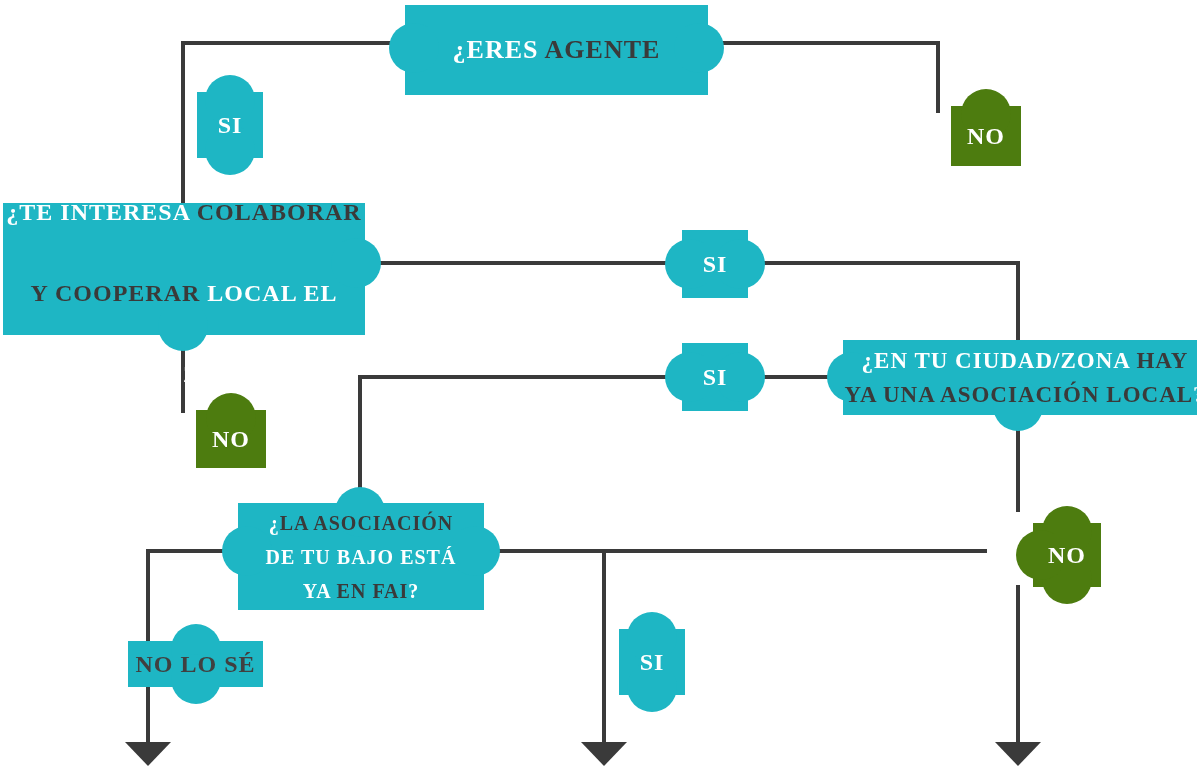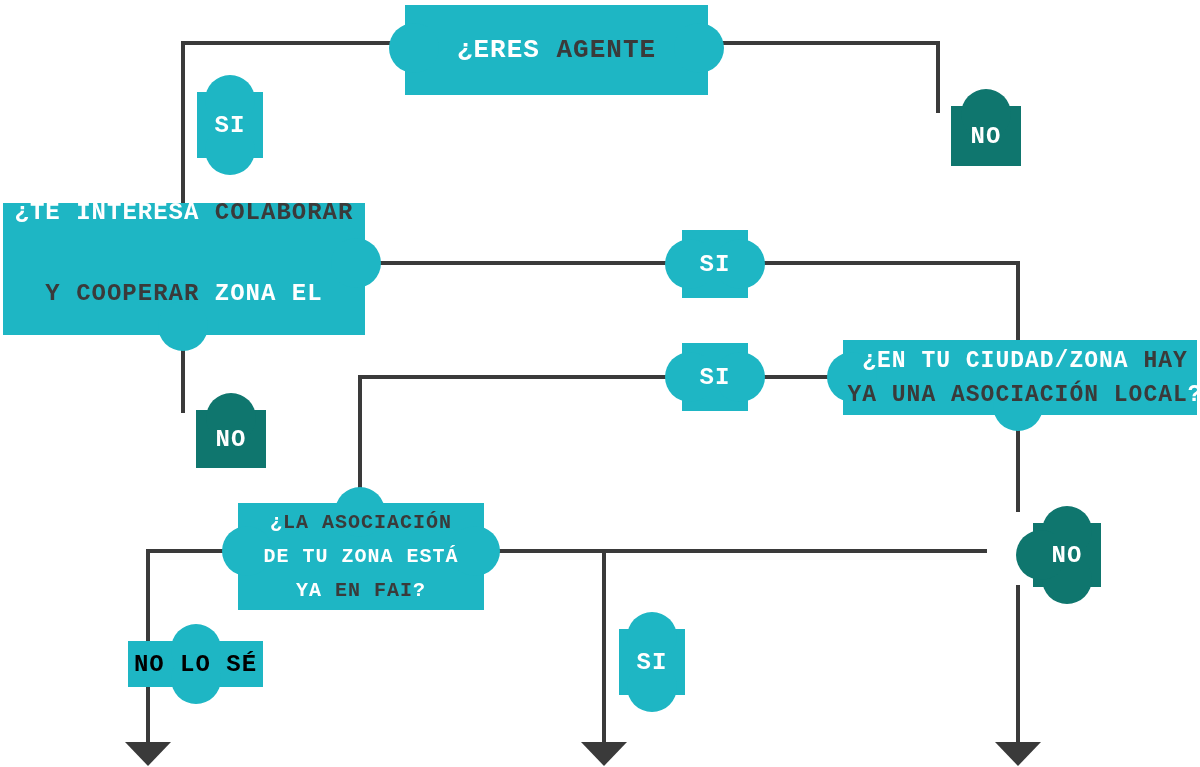--- a/index.html
+++ b/index.html
@@ -1,21 +1,21 @@
 <!DOCTYPE html>
 <html><head>
 <meta charset="utf-8">
 <style>
   html,body{margin:0;padding:0;background:#ffffff;}
   .canvas{
     position:relative;
     width:1200px;height:767px;
     background:#ffffff;
     overflow:hidden;
-    font-family:Liberation Mono, monospace;
+    font-family:Liberation Serif, serif;
   }
   
   .ln{position:absolute;background:#3a3a3a;z-index:1;}
   
   .arrow{
     position:absolute;width:46px;height:24px;background:#3a3a3a;z-index:1;
     -webkit-clip-path:polygon(0 0,100% 0,50% 100%);
     clip-path:polygon(0 0,100% 0,50% 100%);
   }
   
@@ -31,22 +31,22 @@
   .b4 .tl{font-size:20px;line-height:34px;}
   .seg-light{color:#ffffff;}
   .seg-dark{color:#3a3a3a;}
   
   .badge{
     position:absolute;z-index:2;
     display:flex;align-items:center;justify-content:center;
     font-weight:700;font-size:24px;letter-spacing:1px;color:#ffffff;margin-left:48px;
   }
   .teal{background:#1eb6c4;}
-  .dark{background:#0f766e;}
-  .badge-darktext{color:#000000;}
+  .dark{background:#4d7c0f;}
+  .badge-darktext{color:#404040;}
   
   .dome{
     position:absolute;width:50px;height:50px;border-radius:50%;
     background:inherit;z-index:-0;
   }
   .dome-top{top:-17px;left:50%;transform:translateX(-50%);}
   .dome-bottom{bottom:-17px;left:50%;transform:translateX(-50%);}
   .dome-left{left:-17px;top:50%;transform:translateY(-50%);}
   .dome-right{right:-17px;top:50%;transform:translateY(-50%);}
   .badge > span{position:relative;}
@@ -83,41 +83,41 @@
     <div class="qtext">
         <div class="tl"><span class="seg-light">¿ERES </span><span class="seg-dark">AGENTE</span></div>
       </div>
   </div>
 
   <div class="qbox b2" style="left:3px;top:203px;width:362px;height:132px;">
     <div class="dome" style="right:-16px;top:35px;"></div>
     <div class="dome" style="bottom:-16px;left:155px;"></div>
     <div class="qtext">
         <div class="tl"><span class="seg-light">¿TE INTERESA </span><span class="seg-dark">COLABORAR</span></div>
-        <div class="tl"><span class="seg-dark">Y COOPERAR </span><span class="seg-light">ZONA EL</span></div>
+        <div class="tl"><span class="seg-dark">Y COOPERAR </span><span class="seg-light">LOCAL EL</span></div>
         <div class="tl"><span class="seg-light">EN TU ZONA?</span></div>
       </div>
   </div>
 
   <div class="qbox b3" style="left:843px;top:340px;width:354px;height:75px;">
     <div class="dome" style="left:-16px;top:12px;"></div>
     <div class="dome" style="bottom:-16px;left:150px;"></div>
     <div class="qtext">
         <div class="tl"><span class="seg-light">¿EN TU CIUDAD/ZONA </span><span class="seg-dark">HAY</span></div>
         <div class="tl"><span class="seg-dark">YA UNA ASOCIACIÓN LOCAL</span><span class="seg-light">?</span></div>
       </div>
   </div>
 
   <div class="qbox b4" style="left:238px;top:503px;width:246px;height:107px;">
     <div class="dome" style="top:-16px;left:97px;"></div>
     <div class="dome" style="left:-16px;top:23px;"></div>
     <div class="dome" style="right:-16px;top:23px;"></div>
     <div class="qtext">
         <div class="tl"><span class="seg-light">¿</span><span class="seg-dark">LA ASOCIACIÓN</span></div>
-        <div class="tl"><span class="seg-light">DE TU ZONA ESTÁ</span></div>
+        <div class="tl"><span class="seg-light">DE TU BAJO ESTÁ</span></div>
         <div class="tl"><span class="seg-light">YA </span><span class="seg-dark">EN FAI</span><span class="seg-light">?</span></div>
       </div>
   </div>
 
   <div class="badge teal" style="left:149px;top:92px;width:66px;height:66px;">
     <div class="dome dome-top"></div>
     <div class="dome dome-bottom"></div>
     <span>SI</span>
   </div>
 

